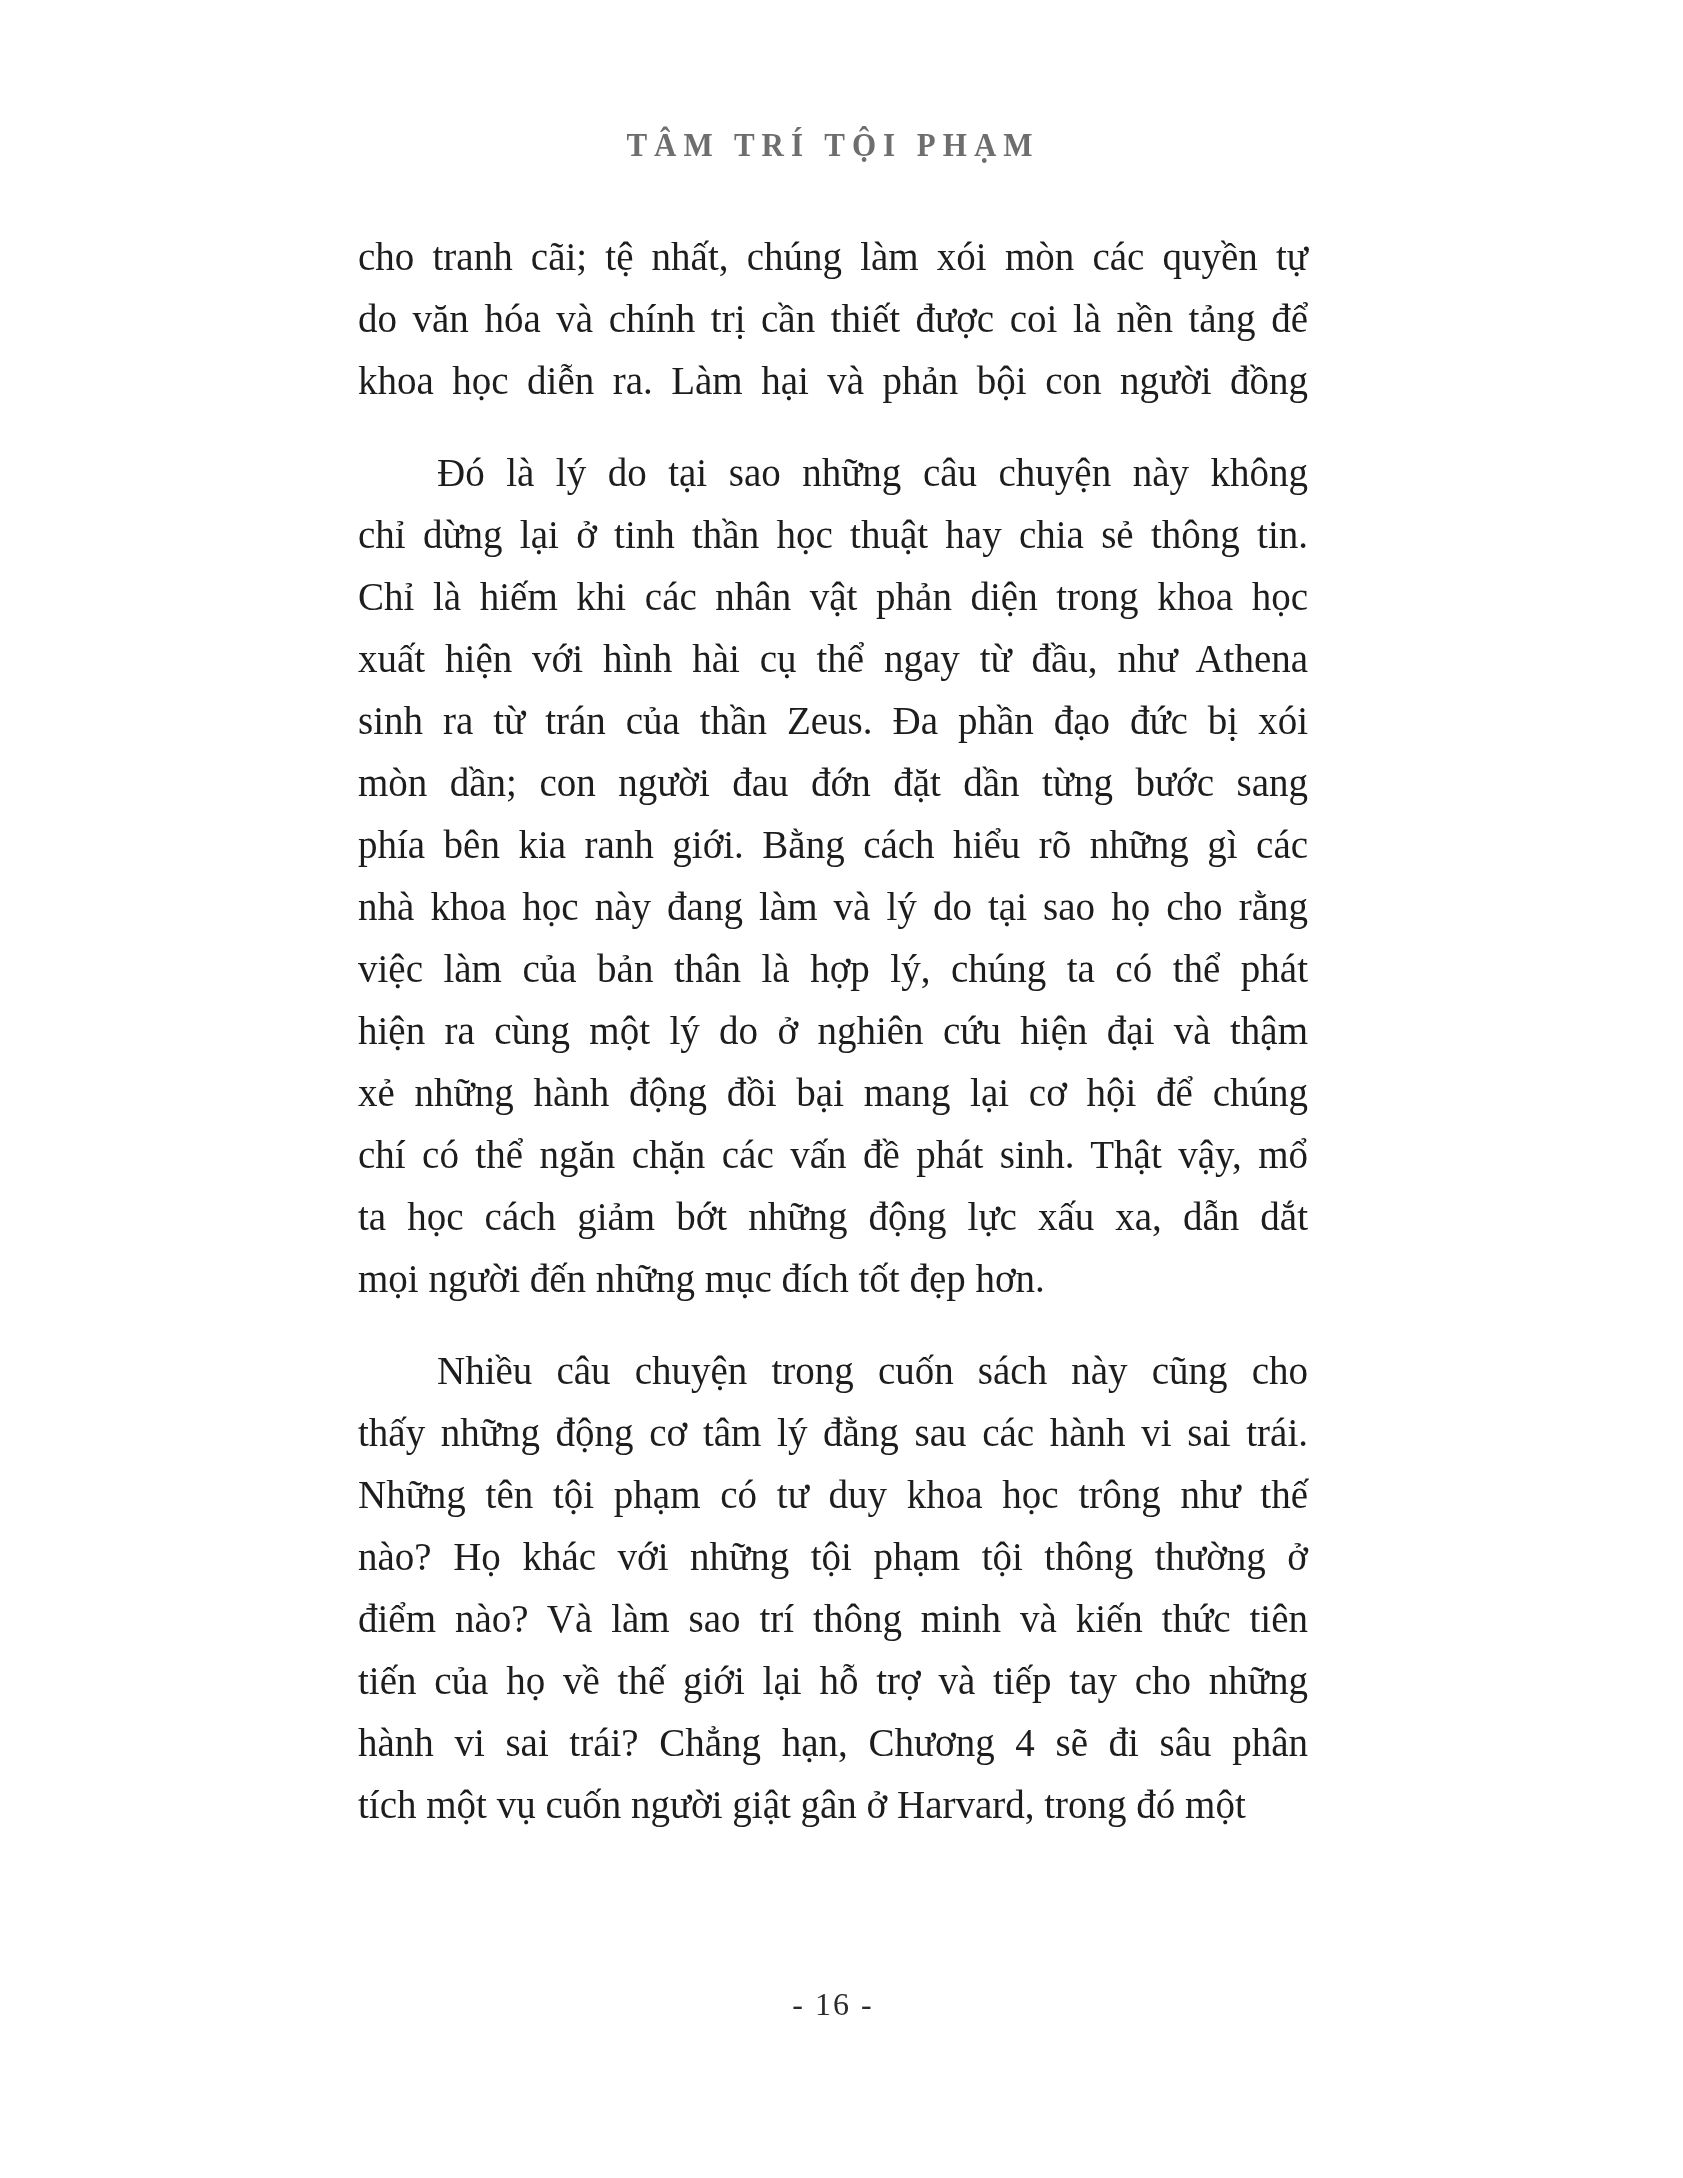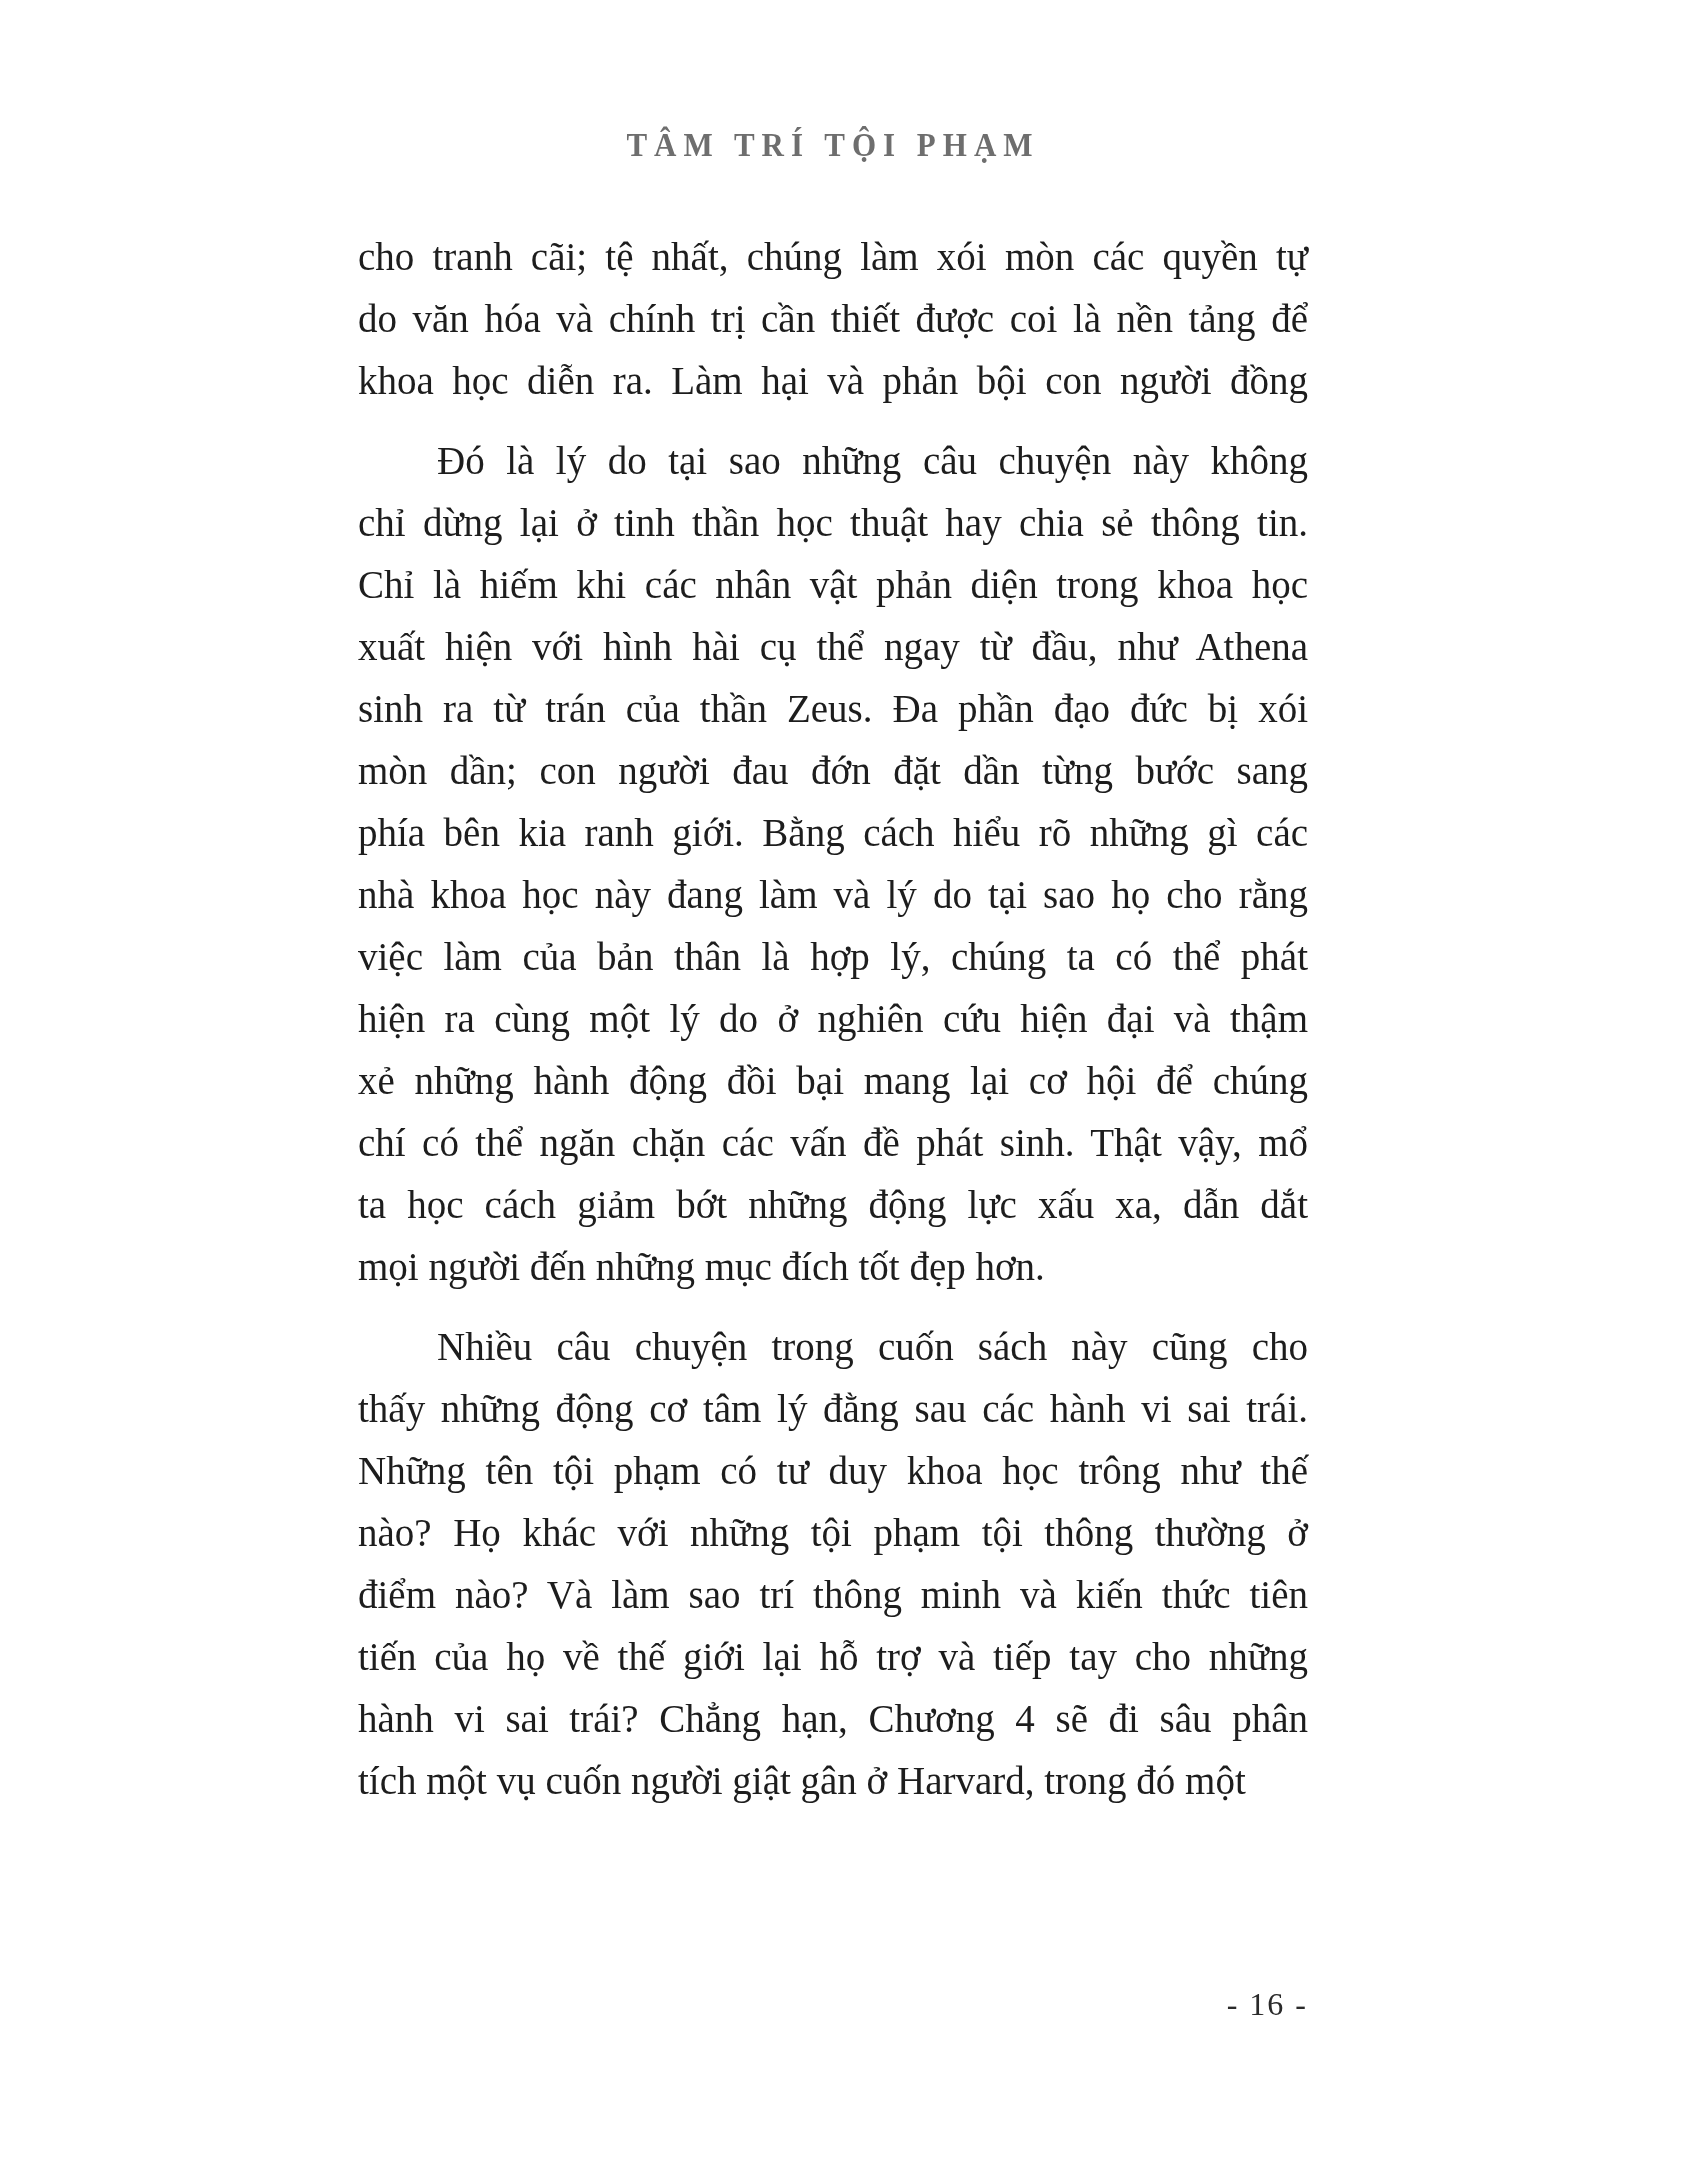--- a/index.html
+++ b/index.html
@@ -29,36 +29,36 @@
     transform-origin: center top;
   }
   .body-text {
     position: absolute;
     top: 226px;
     left: 358px;
     width: 950px;
     color: #1d1d1d;
   }
   .paragraph { margin: 0; }
-  .paragraph + .paragraph { margin-top: 18px; }
+  .paragraph + .paragraph { margin-top: 30px; }
   .line {
     font-size: 39px;
     line-height: 62px;
     text-align: justify;
     text-align-last: justify;
     color: #1d1d1d;
   }
   .line.last { text-align-last: left; }
   .line.indent { text-indent: 79px; }
   .page-footer {
     position: absolute;
     top: 1986px;
     left: 358px;
     width: 950px;
-    text-align: right;
+    text-align: center;
     font-size: 32px;
     letter-spacing: 2px;
     color: #2a2a2a;
   }
 </style>
 </head>
 <body>
 
 <header class="page-header">TÂM TRÍ TỘI PHẠM</header>
 

